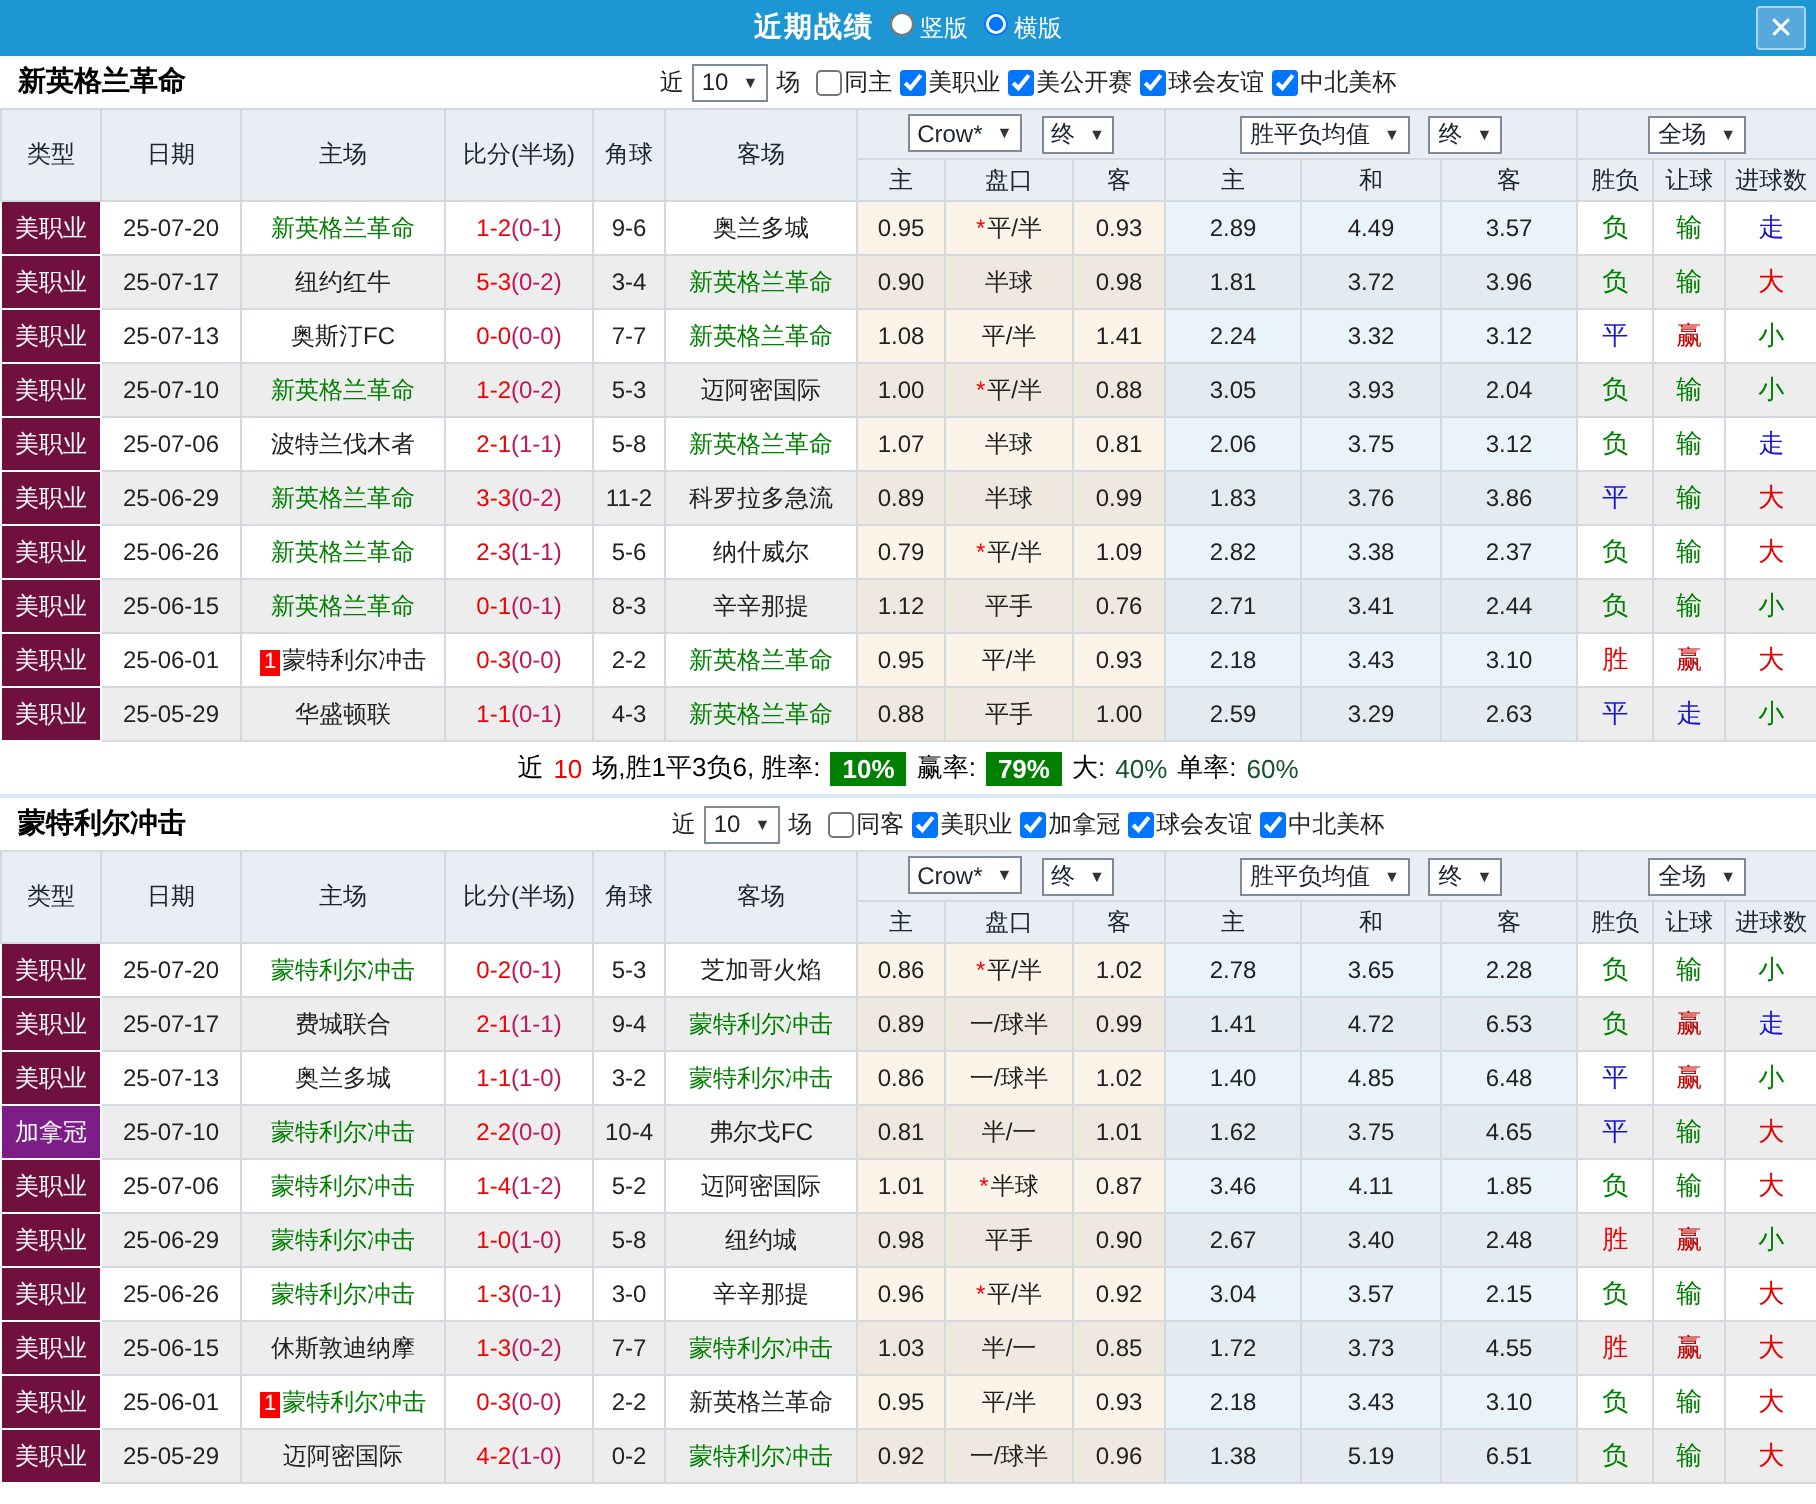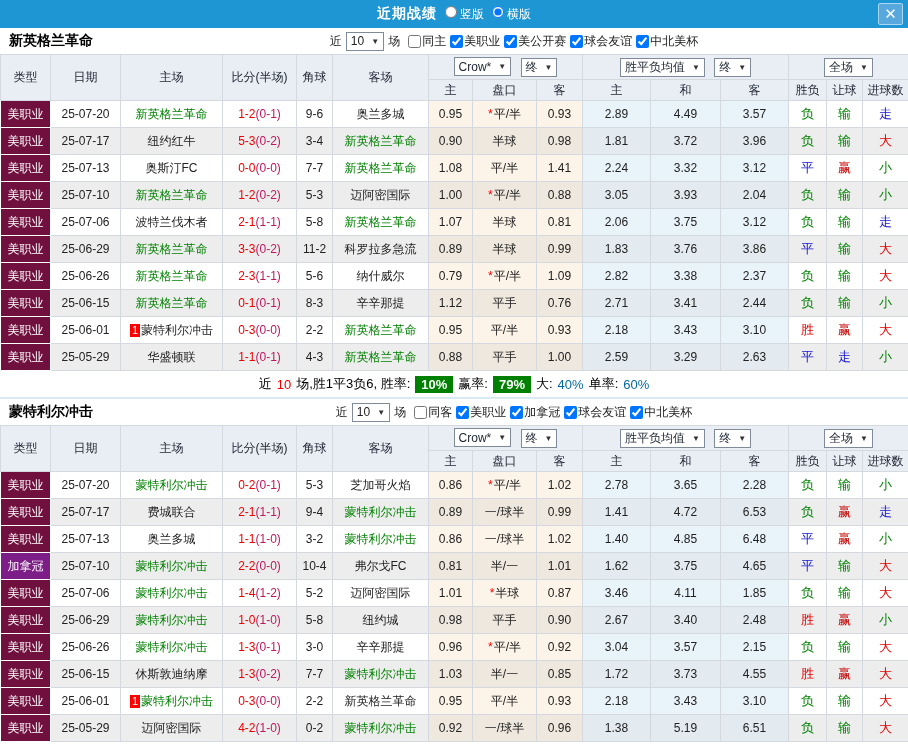--- a/index.html
+++ b/index.html
@@ -112,21 +112,21 @@
   height: 28px;
   display: flex;
   align-items: center;
   justify-content: center;
   gap: 5px;
   font-size: 13px;
   color: #000;
   border-bottom: 2px solid #d9eaf5;
 }
 .summary .red-num { color: #f00000; }
-.summary .blue-num { color: #0369a1; }
+.summary .blue-num { color: #14532d; }
 .pct-badge {
   display: inline-block;
   background: #008000;
   color: #fff;
   font-weight: bold;
   padding: 1px 6px;
 }
 </style>
 </head>
 <body>

